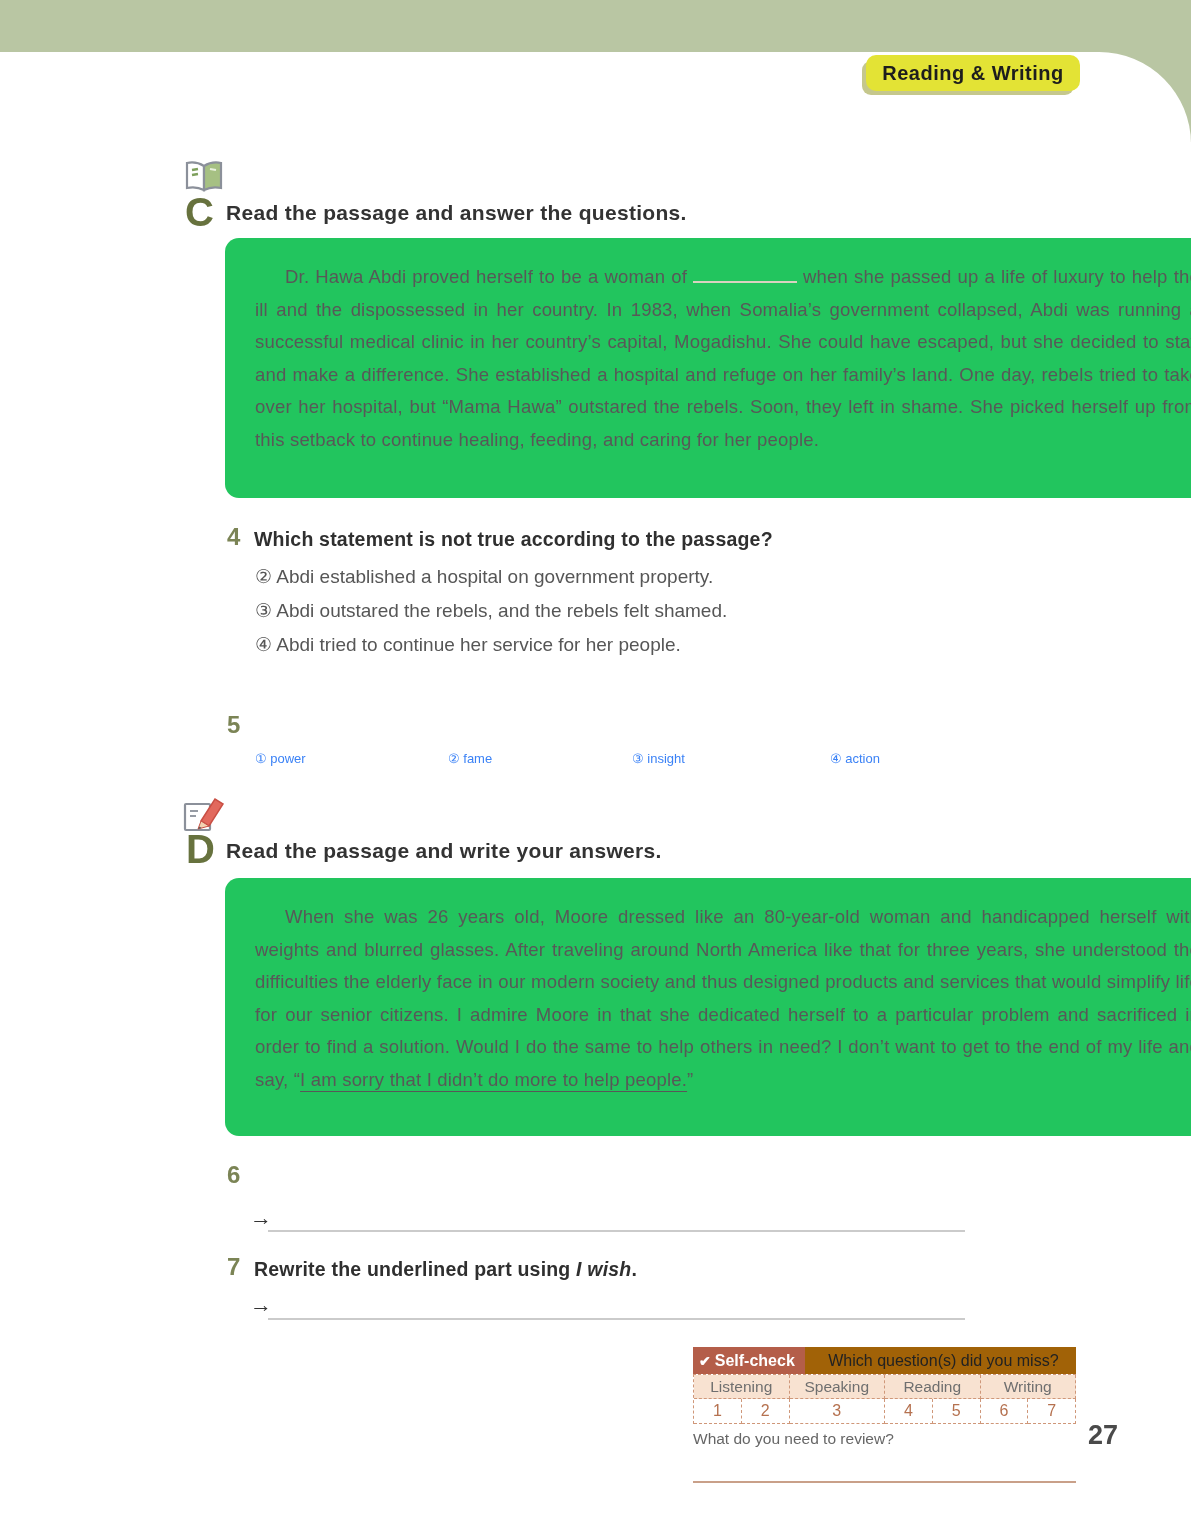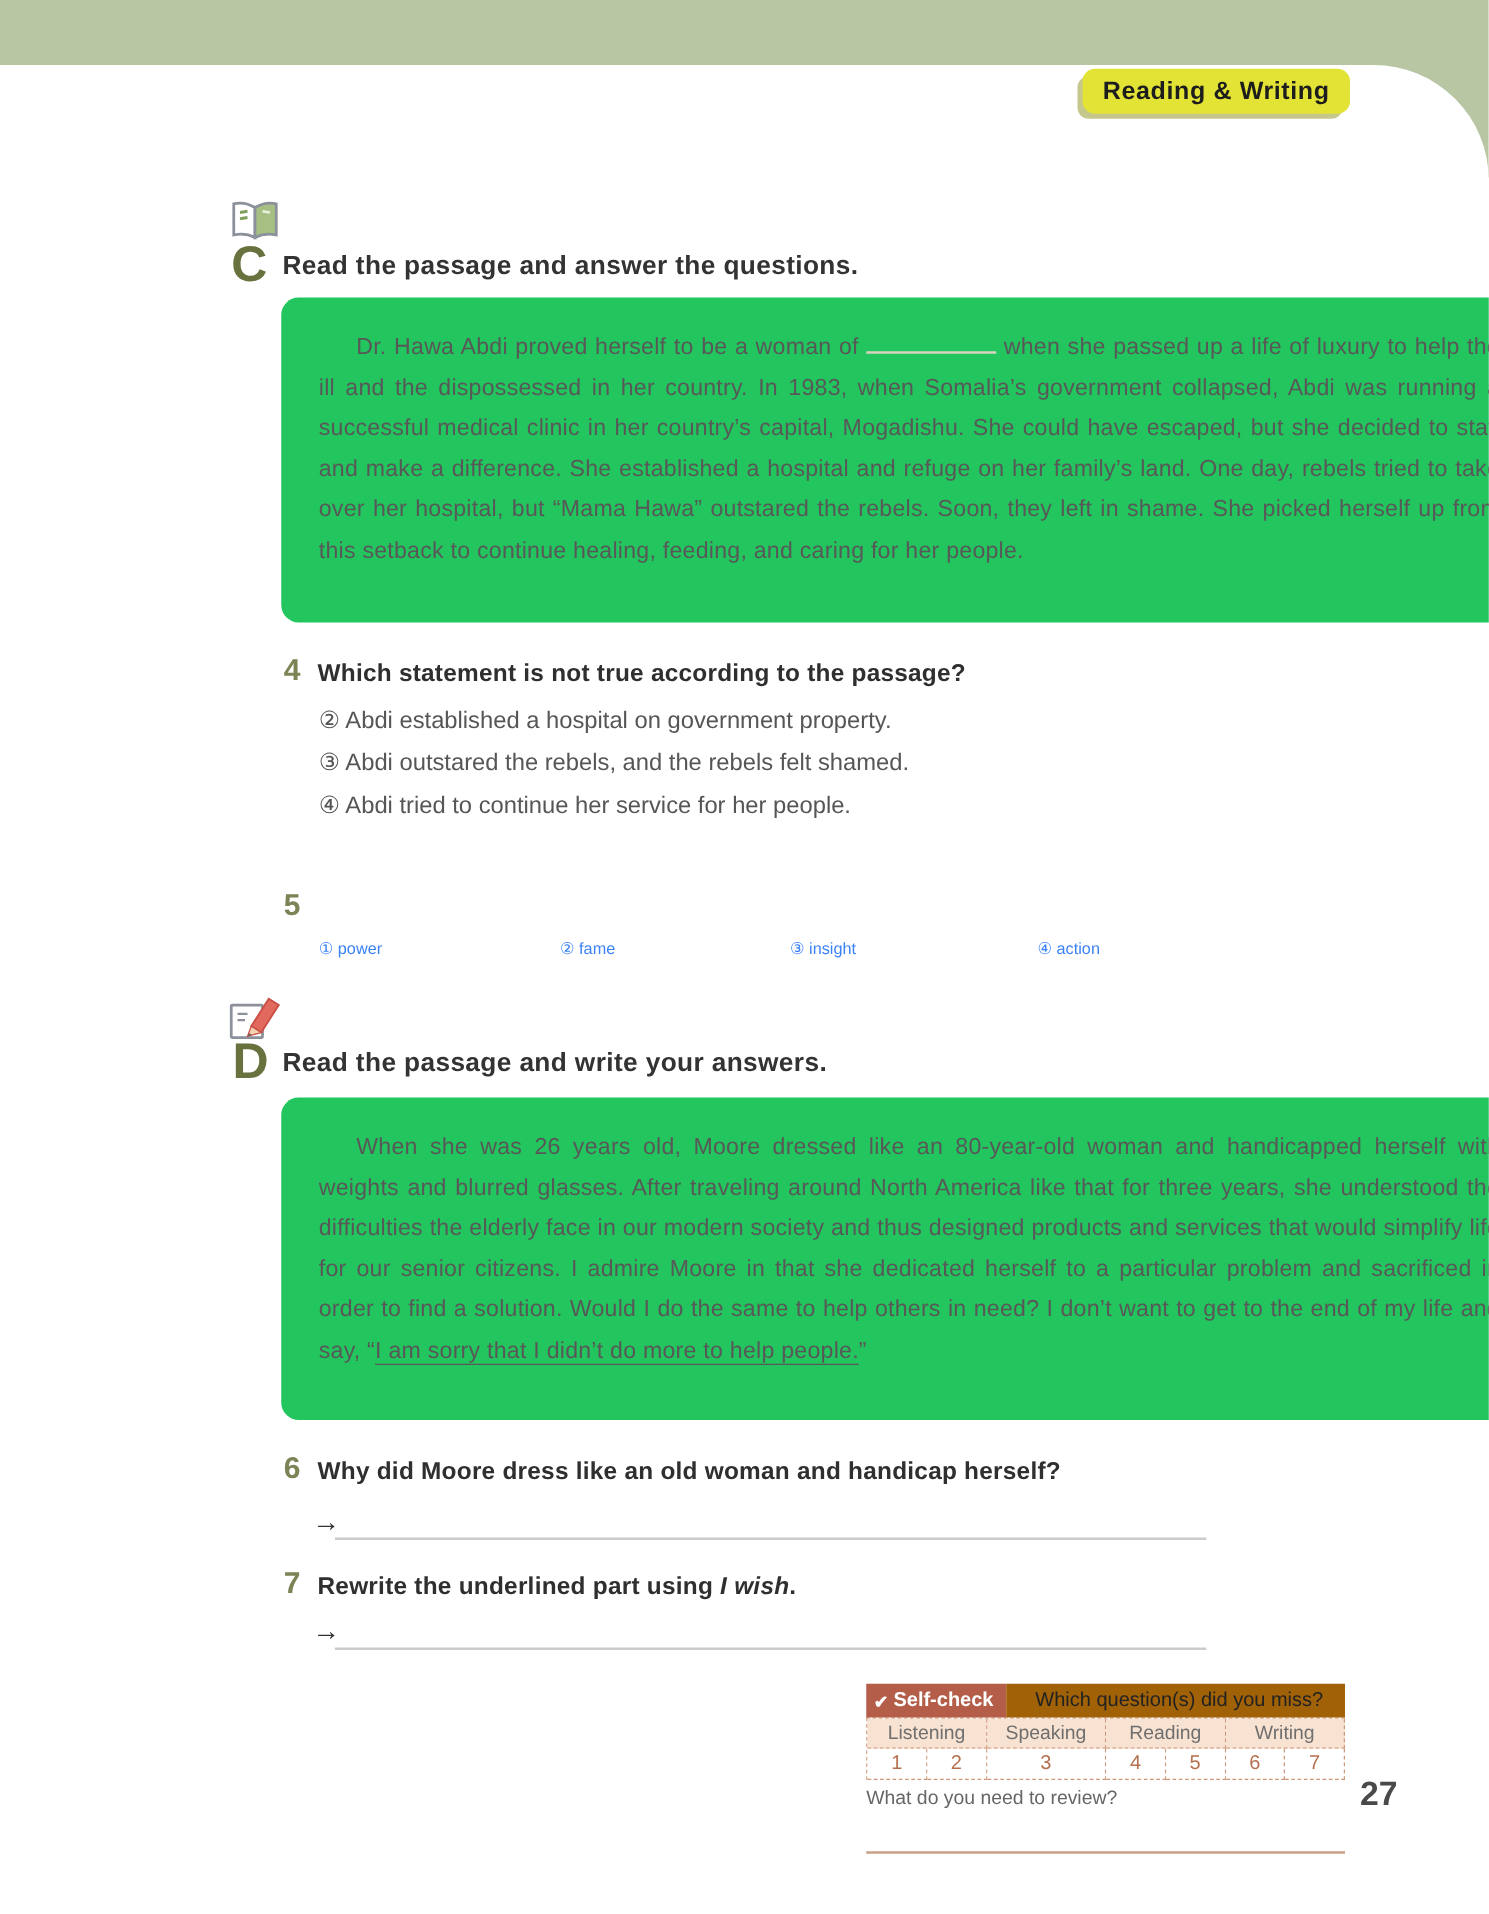--- a/index.html
+++ b/index.html
@@ -95,21 +95,20 @@
     </svg>
   </div>
   <div class="sec-letter" style="left:186px;top:829px;">D</div>
   <div class="sec-title" style="left:226px;top:839px;">Read the passage and write your answers.</div>
 
   <div class="pbox" style="top:878px;height:258px;">
     <p><span>When she was 26 years old, Moore dressed like an 80-year-old woman and handicapped herself with weights and blurred glasses. After traveling around North America like that for three years, she understood the difficulties the elderly face in our modern society and thus designed products and services that would simplify life for our senior citizens. I admire Moore in that she dedicated herself to a particular problem and sacrificed in order to find a solution. Would I do the same to help others in need? I don’t want to get to the end of my life and say, “</span><span class="ul-part">I am sorry that I didn’t do more to help people.</span><span>”</span></p>
   </div>
 
   <div class="qnum" style="left:227px;top:1163px;">6</div>
-  <div class="qtext" style="left:254px;top:1166px;">Why did Moore dress like an old woman and handicap herself?</div>
   <div class="arrow" style="left:250px;top:1205px;">→</div>
   <div class="ansline" style="left:268px;top:1230px;width:697px;"></div>
 
   <div class="qnum" style="left:227px;top:1255px;">7</div>
   <div class="qtext" style="left:254px;top:1258px;"><span>Rewrite the underlined part using </span><i>I wish</i><span>.</span></div>
   <div class="arrow" style="left:250px;top:1292px;">→</div>
   <div class="ansline" style="left:268px;top:1318px;width:697px;"></div>
 
   <div class="sc">
     <div class="sc-head">

